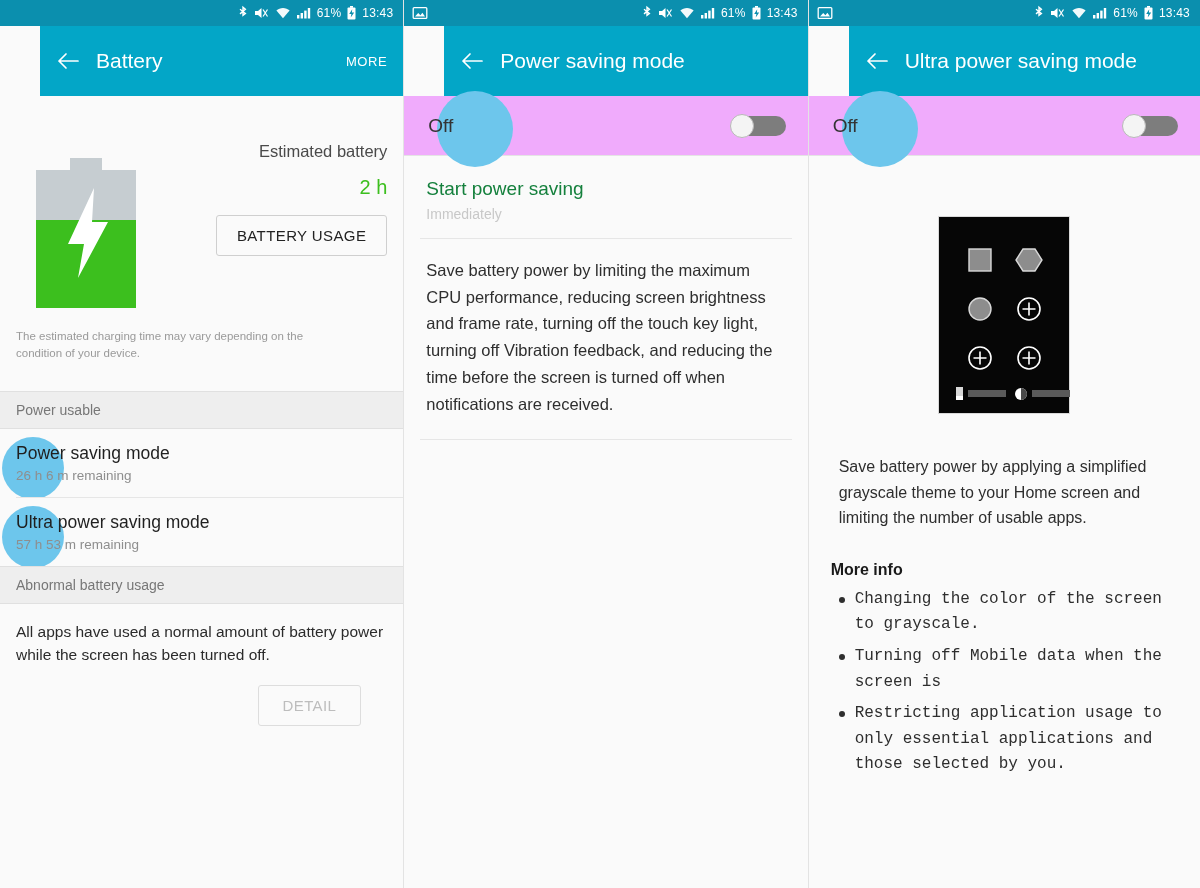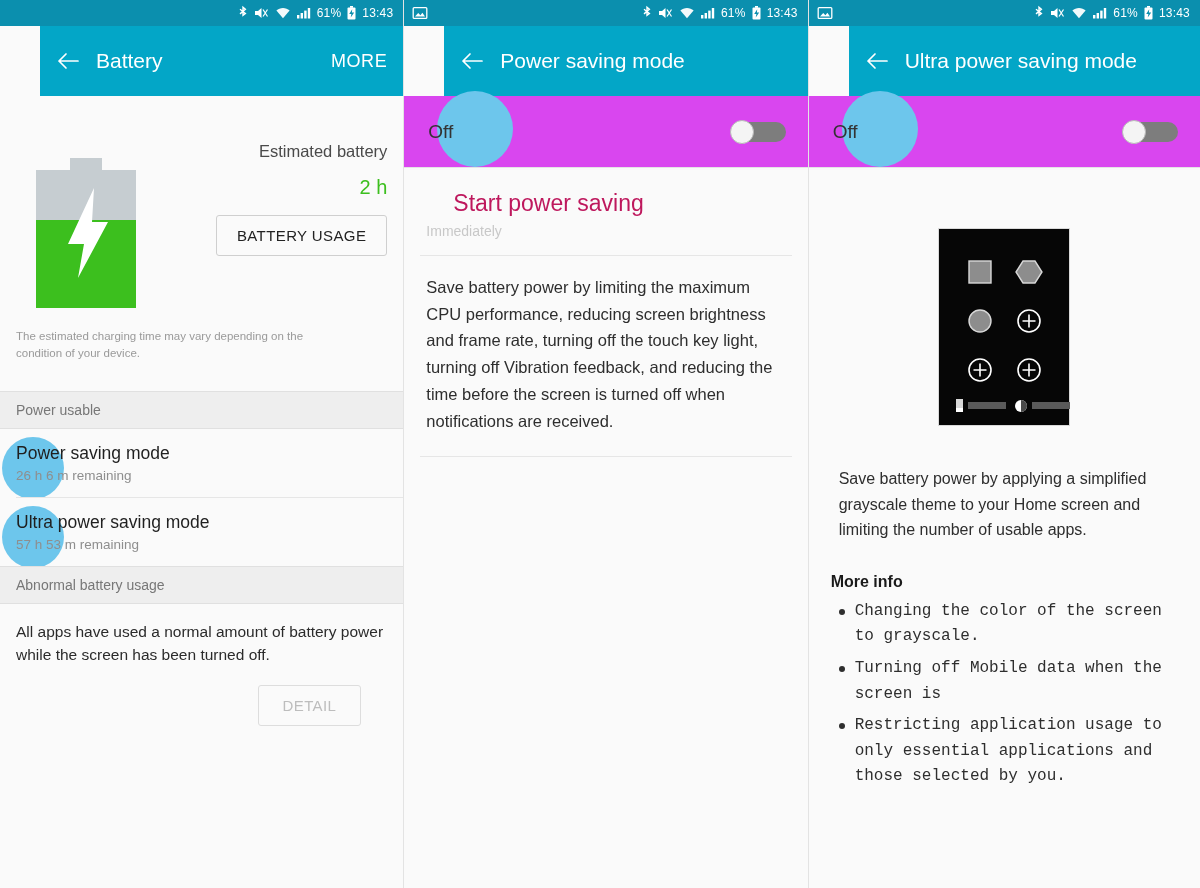--- a/index.html
+++ b/index.html
@@ -31,21 +31,21 @@
   .appbar{
     height:70px;background:#03a6c7;
     display:flex;align-items:center;
     padding:0 16px;box-sizing:border-box;margin-left:40px;
   }
   .back-ico{flex:0 0 auto;margin-right:16px;cursor:pointer;}
   .appbar-title{
     font-size:21px;color:#ffffff;font-weight:400;white-space:nowrap;
   }
   .more-btn{
-    margin-left:auto;font-size:18px;color:#ffffff;
+    margin-left:auto;font-size:13px;color:#ffffff;
     letter-spacing:.6px;cursor:pointer;
   }
 
   
   .ripple{
     position:absolute;border-radius:50%;
     background:#6dc6ec;pointer-events:none;
   }
 
   
@@ -86,22 +86,22 @@
   .abnormal{background:#fafafa;padding:16px 16px 0 16px;box-sizing:border-box;}
   .abnormal p{margin:0;font-size:15.5px;color:#2b2b2b;line-height:1.5;}
   .detail-row{display:flex;justify-content:flex-end;margin-top:18px;padding-right:26px;}
   .detail-btn{
     border:1px solid #dddddd;background:#fafafa;border-radius:3px;
     padding:11px 24px;font-size:15px;color:#bdbdbd;letter-spacing:.4px;cursor:pointer;
   }
 
   
   .toggle-bar{
-    position:relative;background:#d946ef;
-    height:72px;display:flex;align-items:center;
+    position:relative;background:#f0abfc;
+    height:60px;display:flex;align-items:center;
     padding:0 22px 0 24px;box-sizing:border-box;
     border-bottom:1px solid #e4e4e4;
     text-align:right;
   }
   .toggle-label{font-size:19px;color:#333;position:relative;z-index:2;}
   .switch{
     margin-left:auto;position:relative;width:56px;height:24px;
     cursor:pointer;z-index:2;
   }
   .switch .track{
@@ -110,21 +110,21 @@
   }
   .switch .knob{
     position:absolute;left:0;top:0;width:24px;height:24px;
     background:#f4f4f4;border:1px solid #b8b8b8;border-radius:50%;
     box-sizing:border-box;
   }
 
   
   .p2body{background:#fafafa;}
   .start-item{padding:22px 22px 16px 22px;box-sizing:border-box;}
-  .start-title{font-size:23px;color:#be185d;margin-left:27px;}
+  .start-title{font-size:19px;color:#15803d;}
   .start-sub{font-size:14px;color:#c8c8c8;margin-top:6px;}
   .hr{height:1px;background:#e6e6e6;margin:0 16px;}
   .desc{
     padding:18px 22px 22px 22px;box-sizing:border-box;
     font-size:16.5px;color:#2e2e2e;line-height:1.62;margin:0;
   }
 
   
   .p3body{background:#fafafa;}
   .mock-wrap{display:flex;justify-content:center;padding:60px 0 28px 0;}

